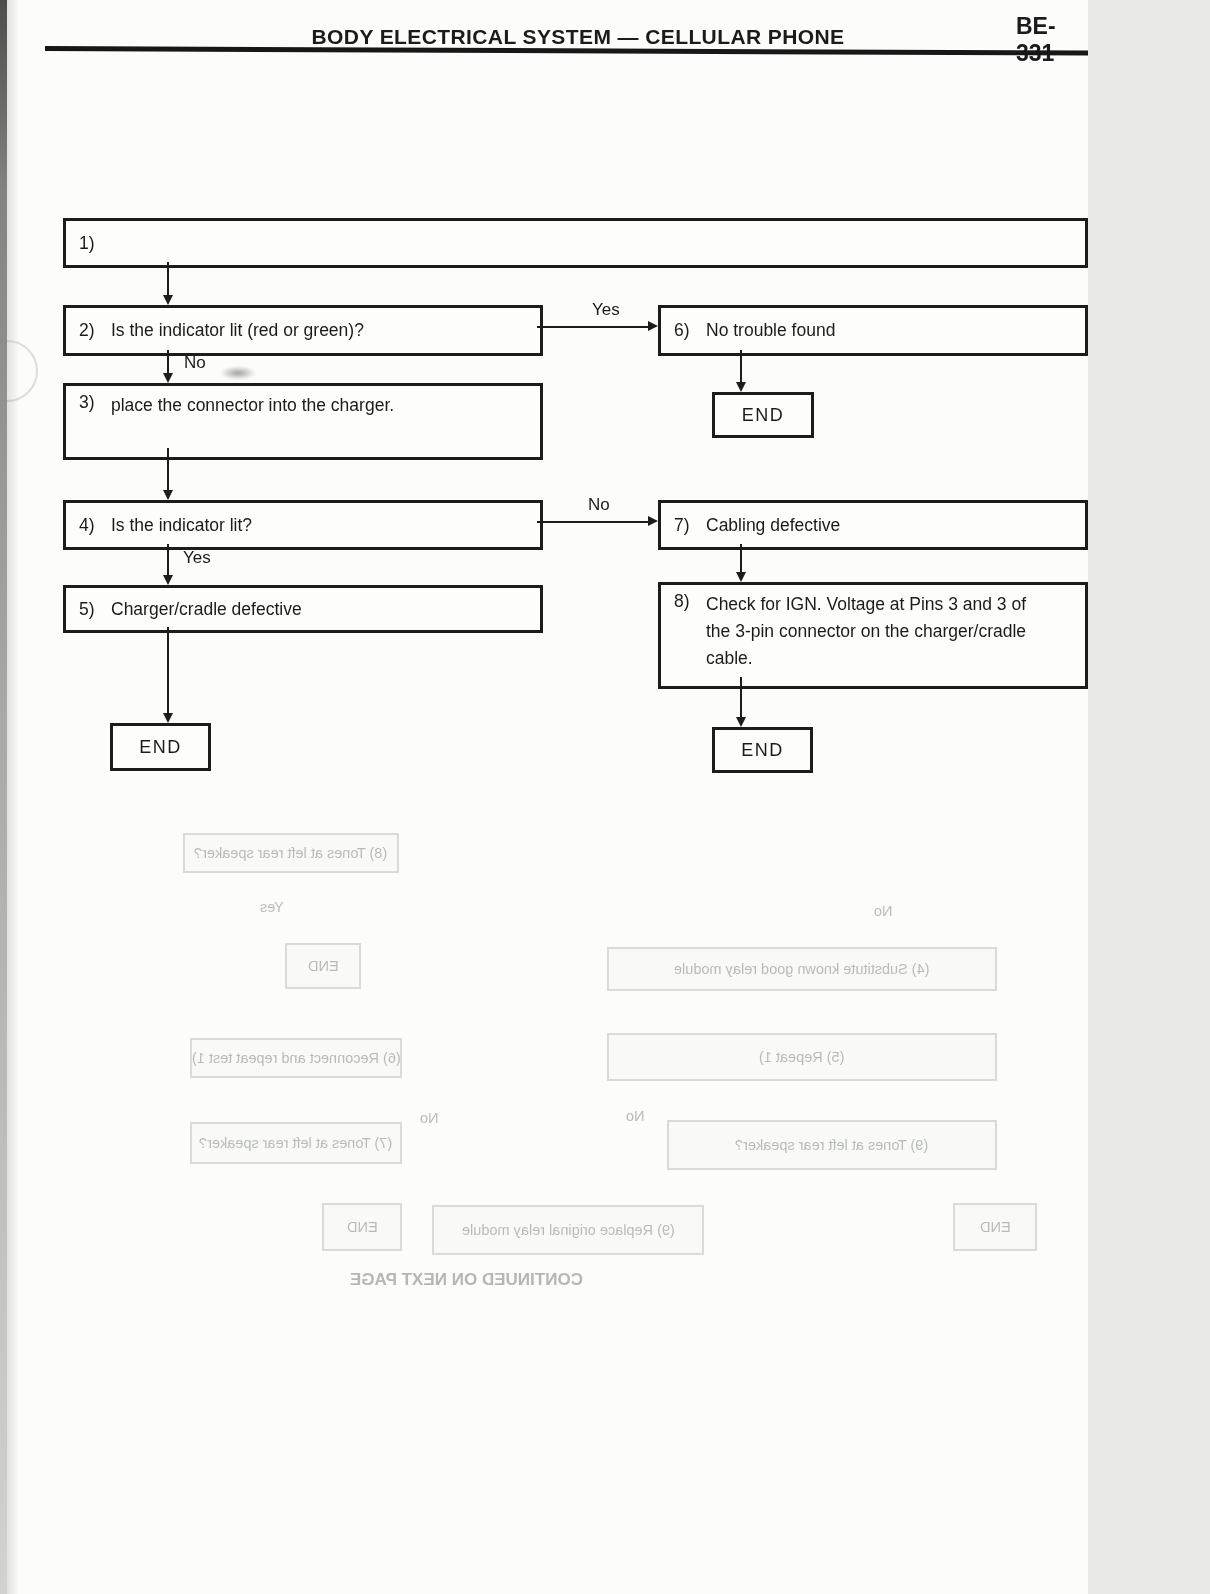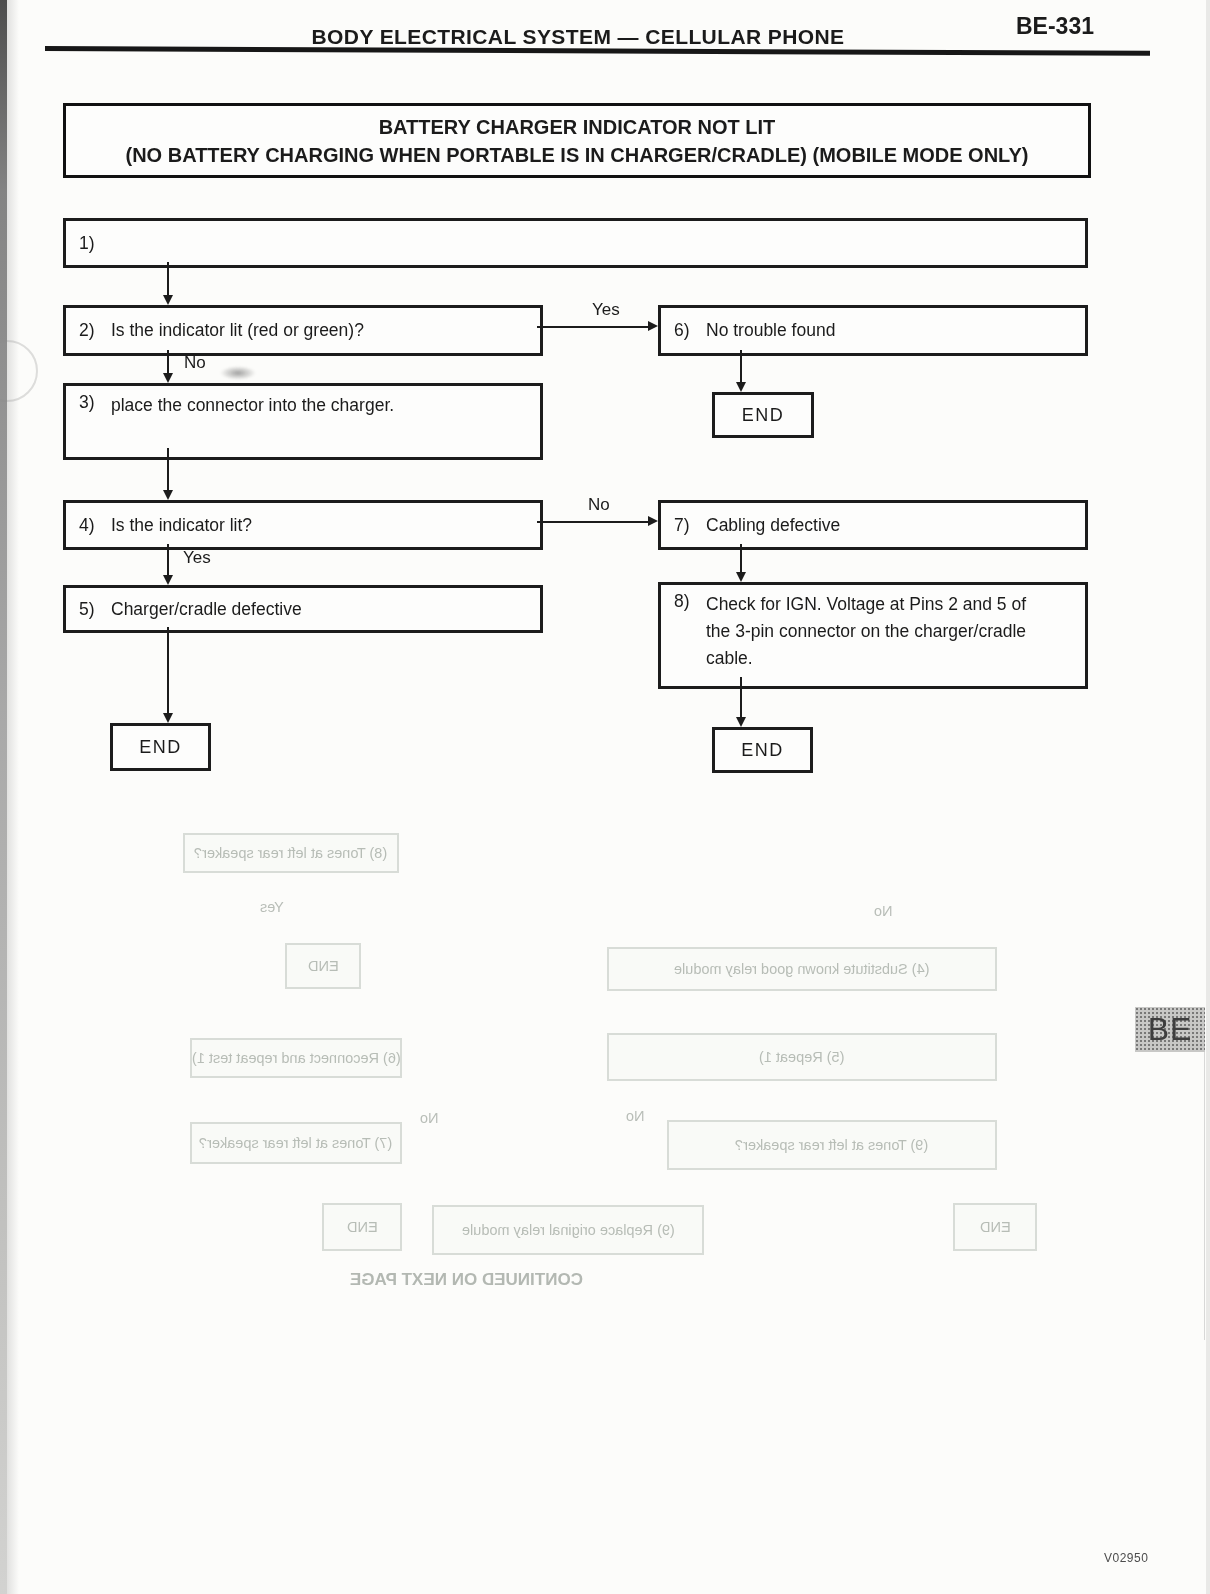--- a/index.html
+++ b/index.html
@@ -1,16 +1,16 @@
 <!DOCTYPE html>
 <html><head>
 <meta charset="utf-8">
 <style>
   html,body{margin:0;padding:0;background:#e9e9e7;}
-  #page{position:relative;width:1206px;height:1594px;background:#fcfcfa;overflow:hidden;
+  #page{position:relative;width:1088px;height:1594px;background:#fcfcfa;overflow:hidden;
         font-family:"Liberation Sans","DejaVu Sans",sans-serif;color:#1b1b1b;}
   .fbox{position:absolute;border:3px solid #1c1c1c;display:flex;align-items:center;font-size:17.5px;background:rgba(255,255,255,.35);}
   .fbox .num{flex:none;width:32px;margin-left:13px;}
   .fbox .txt{flex:1;padding-right:8px;}
   .fbox.multi{align-items:flex-start;padding-top:6px;}
   .lines{line-height:27px;}
   .endbox{position:absolute;border:3px solid #1c1c1c;display:flex;align-items:center;justify-content:center;
           font-size:18px;letter-spacing:1.5px;background:rgba(255,255,255,.35);}
   .vline{position:absolute;width:2px;background:#1c1c1c;}
   .hline{position:absolute;height:2px;background:#1c1c1c;}
@@ -53,24 +53,20 @@
   <div id="scanline-right"></div>
 
   <div id="hdr-title">
     <span>BODY ELECTRICAL SYSTEM</span>
     <span>—</span>
     <span>CELLULAR PHONE</span>
   </div>
   <div id="page-number">BE-331</div>
   <div id="hdr-rule"></div>
 
-  <div id="title-box">
-    <div>BATTERY CHARGER INDICATOR NOT LIT</div>
-    <div>(NO BATTERY CHARGING WHEN PORTABLE IS IN CHARGER/CRADLE) (MOBILE MODE ONLY)</div>
-  </div>
 
   <div class="fbox" style="left:63px;top:218px;width:1019px;height:44px;">
     <span class="num">1)</span>
   </div>
   <div class="vline" style="left:167px;top:262px;height:36px;"></div>
   <div class="ah-d" style="left:163px;top:295px;"></div>
 
   <div class="fbox" style="left:63px;top:305px;width:474px;height:45px;">
     <span class="num">2)</span>
     <span class="txt">Is the indicator lit (red or green)?</span>
@@ -123,21 +119,21 @@
     <span class="num">5)</span>
     <span class="txt">Charger/cradle defective</span>
   </div>
   <div class="vline" style="left:167px;top:627px;height:89px;"></div>
   <div class="ah-d" style="left:163px;top:713px;"></div>
   <div class="endbox" style="left:110px;top:723px;width:95px;height:42px;">END</div>
 
   <div class="fbox multi" style="left:658px;top:582px;width:424px;height:95px;">
     <span class="num">8)</span>
     <div class="lines">
-      <div>Check for IGN. Voltage at Pins 2 and 5 of</div>
+      <div>Check for IGN. Voltage at Pins 3 and 3 of</div>
       <div>the 3-pin connector on the charger/cradle</div>
       <div>cable.</div>
     </div>
   </div>
   <div class="vline" style="left:740px;top:677px;height:43px;"></div>
   <div class="ah-d" style="left:736px;top:717px;"></div>
   <div class="endbox" style="left:712px;top:727px;width:95px;height:40px;">END</div>
 
   <div class="ghost gbox" style="left:183px;top:833px;width:212px;height:36px;">
     <span class="mir">(8) Tones at left rear speaker?</span>

